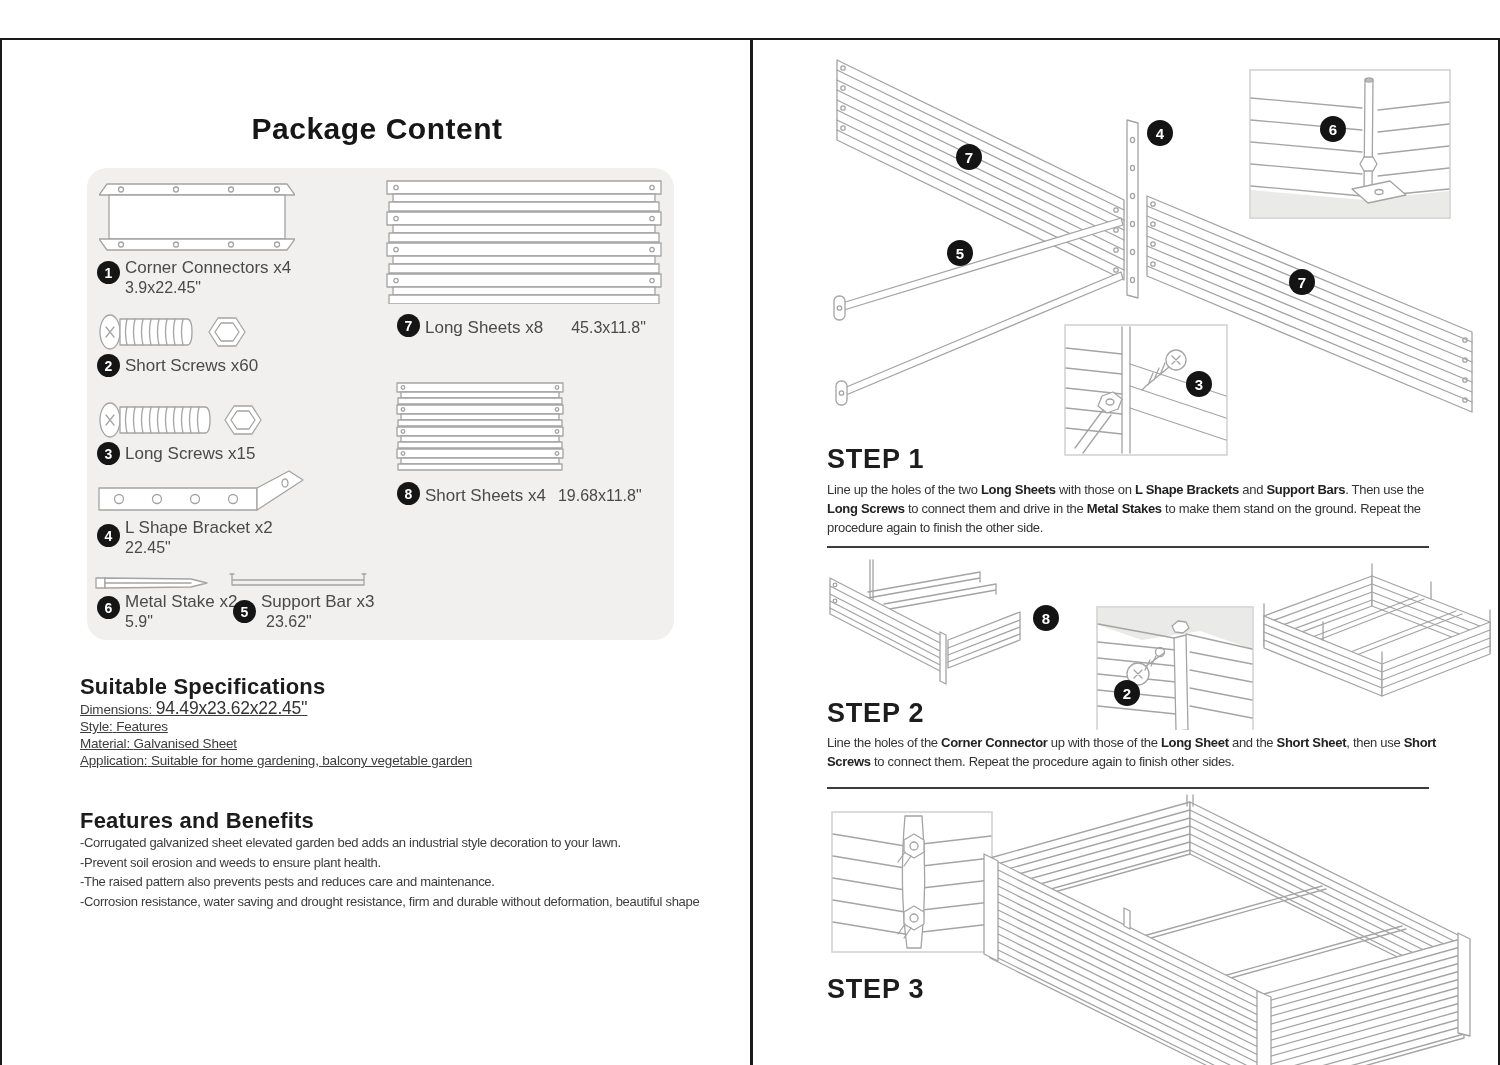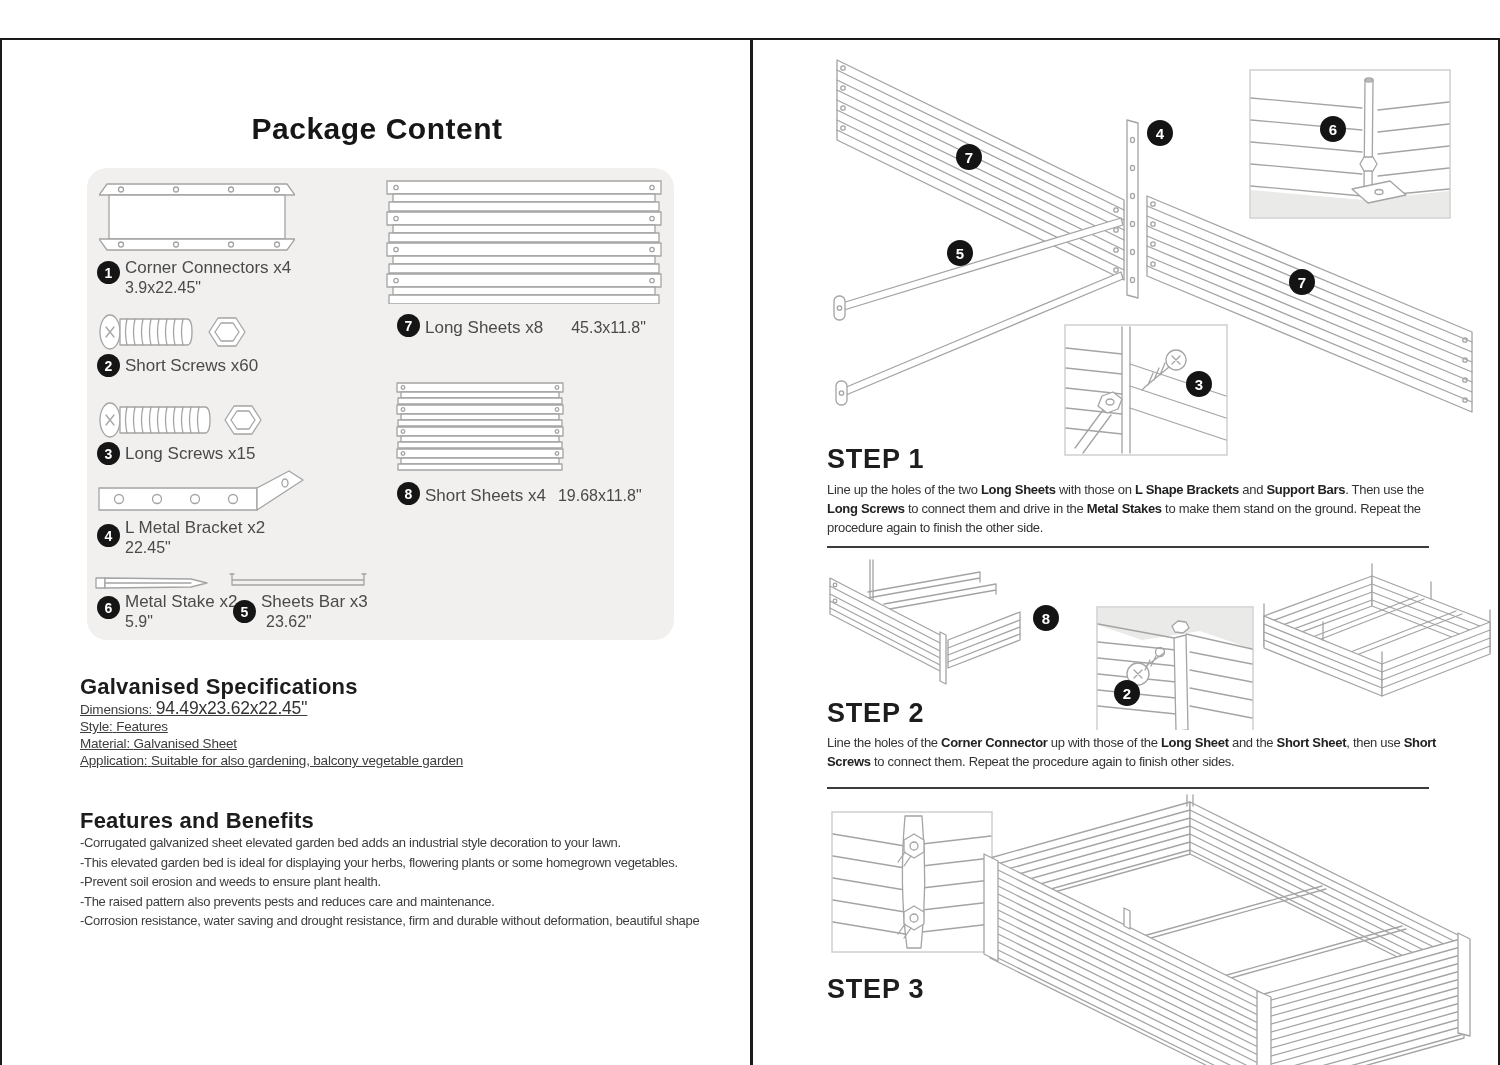--- a/index.html
+++ b/index.html
@@ -90,42 +90,42 @@
       <rect class="sf" x="2" y="20" width="158" height="22"></rect>
       <circle class="s" cx="22" cy="31" r="4.5"></circle>
         <circle class="s" cx="60" cy="31" r="4.5"></circle>
       <circle class="s" cx="98" cy="31" r="4.5"></circle>
         <circle class="s" cx="136" cy="31" r="4.5"></circle>
       <polygon class="sf" points="160,42 160,20 192,3 206,12"></polygon>
       <ellipse class="s" cx="188" cy="15" rx="3" ry="4"></ellipse>
     </svg>
     <span class="badge" style="left:10px;top:356px">4</span>
     <div class="ilabel" style="left:38px;top:350px">
-      <div>L Metal Bracket x2</div>
+      <div>L Shape Bracket x2</div>
       <div class="dim">22.45"</div>
     </div>
 
     <svg class="abs" style="left:8px;top:406px" width="114" height="18" viewBox="0 0 114 18">
       <rect class="sf" x="1" y="4" width="9" height="10"></rect>
       <polygon class="sf" points="10,4 96,5 112,9 96,13 10,14"></polygon>
       <path class="s" d="M10,9 L96,9"></path>
     </svg>
     <span class="badge" style="left:10px;top:428px">6</span>
     <div class="ilabel" style="left:38px;top:424px">
       <div>Metal Stake x2</div>
       <div class="dim">5.9"</div>
     </div>
 
     <svg class="abs" style="left:140px;top:404px" width="142" height="20" viewBox="0 0 142 20">
       <path class="s" d="M5,2 L5,13 L137,13 L137,2 M5,8 L137,8"></path>
       <path class="s" d="M3,2 L7,2 M135,2 L139,2"></path>
     </svg>
     <span class="badge" style="left:146px;top:432px">5</span>
     <div class="ilabel" style="left:174px;top:424px">
-      <div>Sheets Bar x3</div>
+      <div>Support Bar x3</div>
       <div class="dim" style="padding-left:5px">23.62"</div>
     </div>
 
     <svg class="abs" style="left:298px;top:12px" width="278" height="124" viewBox="0 0 278 124">
       <g>
         <rect class="sf" x="2" y="1" width="274" height="13"></rect>
         <circle class="s" cx="11" cy="7.5" r="2.2"></circle>
           <circle class="s" cx="267" cy="7.5" r="2.2"></circle>
         <rect class="sf" x="8" y="14" width="262" height="8"></rect>
           <rect class="sf" x="4" y="22" width="270" height="9"></rect>
@@ -186,38 +186,37 @@
         <rect class="sf" x="6" y="10" width="158" height="6"></rect>
           <rect class="sf" x="3" y="16" width="164" height="6"></rect>
       </g>
     </svg>
     <span class="badge" style="left:310px;top:314px">8</span>
     <div class="ilabel" style="left:338px;top:318px">
       <span>Short Sheets x4</span><span class="dim" style="margin-left:12px">19.68x11.8"</span>
     </div>
   </div>
 
-  <div class="sec-head" style="left:78px;top:634px">Galvanised Specifications</div>
+  <div class="sec-head" style="left:78px;top:634px">Suitable Specifications</div>
   <div class="spec-row" style="left:78px;top:658px">
     <span>Dimensions:</span> <span class="val-lg">94.49x23.62x22.45''</span>
   </div>
   <div class="spec-row" style="left:78px;top:679px">
     <span>Style:</span> <span>Features</span>
   </div>
   <div class="spec-row" style="left:78px;top:696px">
     <span>Material:</span> <span>Galvanised Sheet</span>
   </div>
   <div class="spec-row" style="left:78px;top:713px">
-    <span>Application:</span> <span>Suitable for also gardening, balcony vegetable garden</span>
+    <span>Application:</span> <span>Suitable for home gardening, balcony vegetable garden</span>
   </div>
 
   <div class="sec-head" style="left:78px;top:768px">Features and Benefits</div>
   <div class="feat" style="left:78px;top:795px">
     <div>-Corrugated galvanized sheet elevated garden bed adds an industrial style decoration to your lawn.</div>
-    <div>-This elevated garden bed is ideal for displaying your herbs, flowering plants or some homegrown vegetables.</div>
     <div>-Prevent soil erosion and weeds to ensure plant health.</div>
     <div>-The raised pattern also prevents pests and reduces care and maintenance.</div>
     <div>-Corrosion resistance, water saving and drought resistance, firm and durable without deformation, beautiful shape</div>
   </div>
 
   <svg class="abs" style="left:770px;top:8px" width="730" height="492" viewBox="0 0 730 492">
 
     <polygon class="sf" points="65,12 352,152 352,232 65,92"></polygon>
     <path class="s" d="M65,22 L352,162 M65,32 L352,172 M65,42 L352,182 M65,52 L352,192 M65,62 L352,202 M65,72 L352,212 M65,82 L352,222"></path>
     <circle class="s" cx="71" cy="20" r="2.2"></circle>

